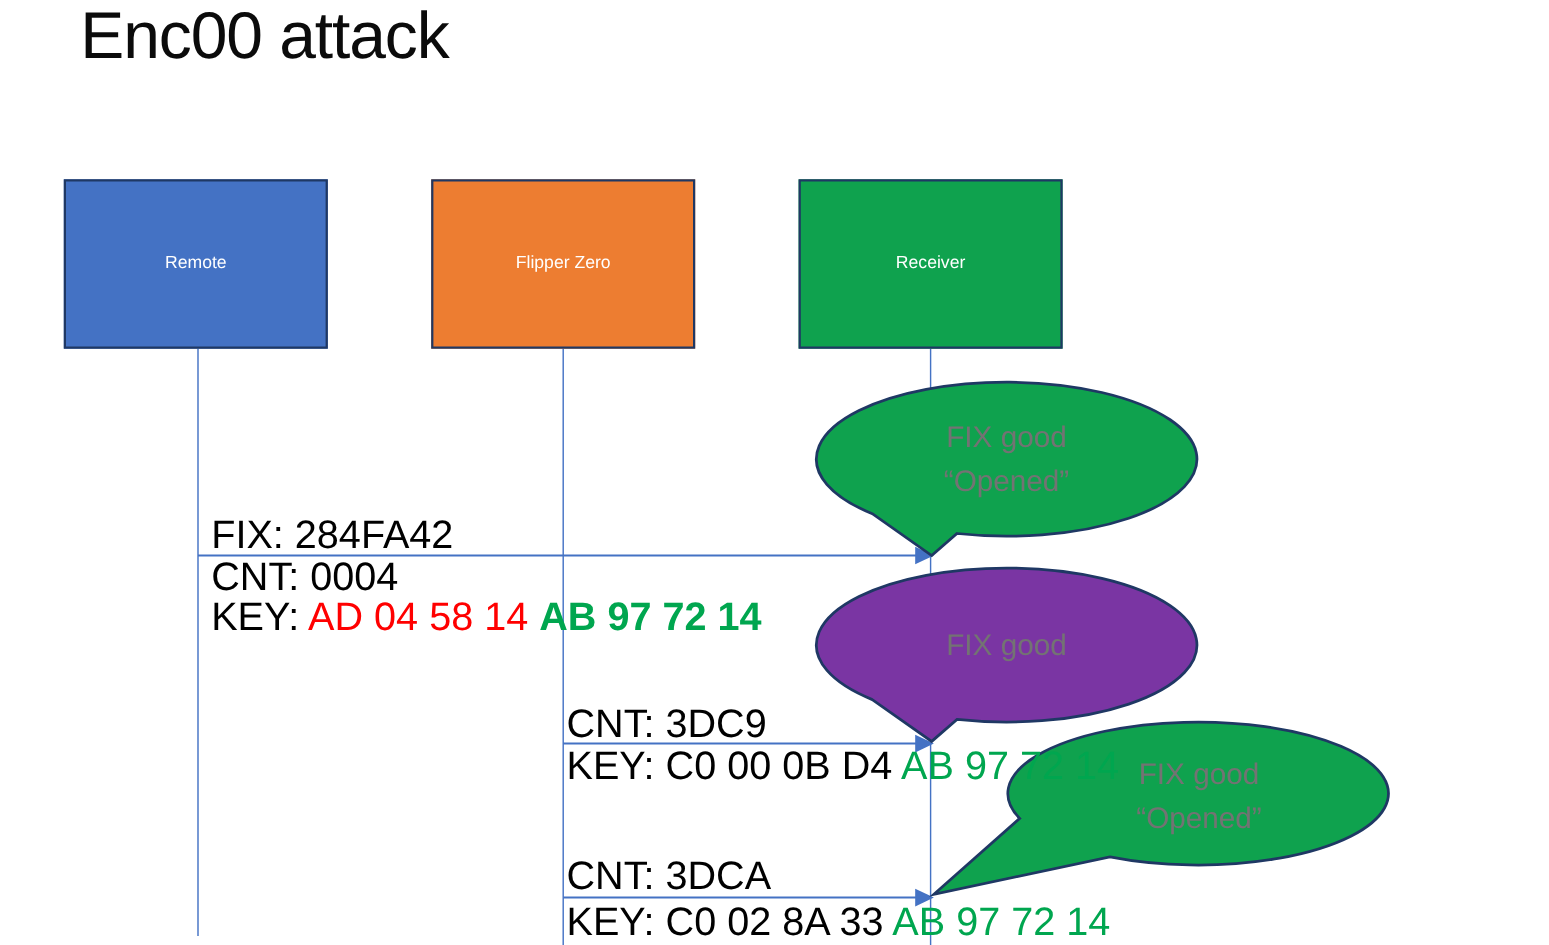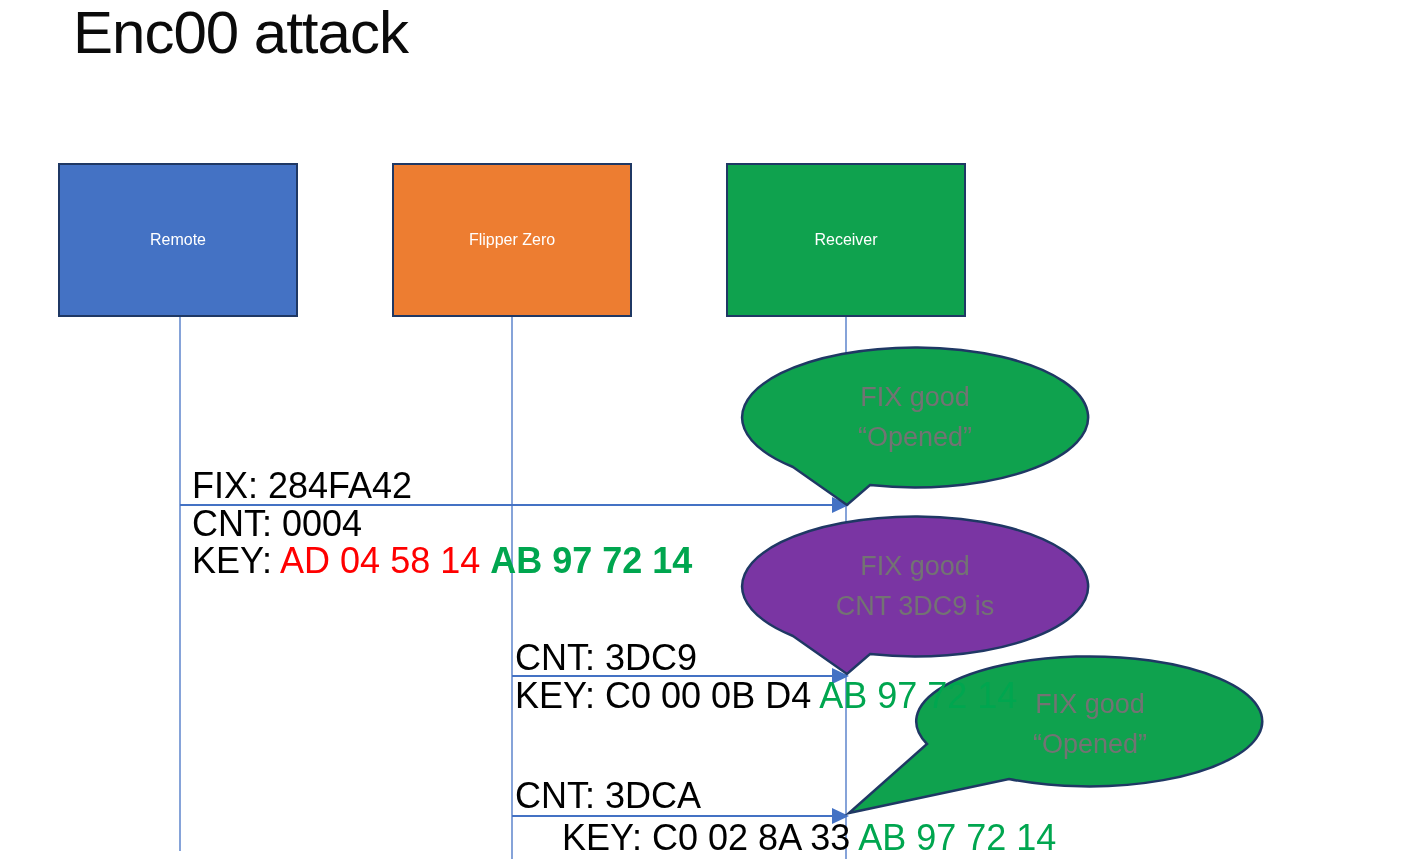--- a/index.html
+++ b/index.html
@@ -31,21 +31,21 @@
   .msg-label{
     position:absolute;z-index:2;font-size:36px;line-height:30px;
     color:var(--black_text);white-space:nowrap;
   }
   #m1-above{left:192px;top:471px;}
   #m1-line2{left:192px;top:509px;}
   #m1-key{left:192px;top:546px;}
   #m2-above{left:515px;top:643px;}
   #m2-key{left:515px;top:681px;}
   #m3-above{left:515px;top:781px;}
-  #m3-key{left:515px;top:823px;margin-left:47px;}
+  #m3-key{left:515px;top:823px;}
 
   .key-red{color:var(--red_text);}
   .key-green{color:var(--green_text);}
   .key-green-bold{color:var(--green_text);font-weight:bold;}
 
   .bubble-text{
     position:absolute;width:346px;height:120px;z-index:3;
     display:flex;flex-direction:column;align-items:center;justify-content:center;
     color:#737373;font-size:27px;line-height:40px;text-align:center;white-space:nowrap;
   }
@@ -97,18 +97,17 @@
 
 <div class="msg-label" id="m3-above">CNT: 3DCA</div>
 <div class="msg-label" id="m3-key"><span>KEY: C0 02 8A 33 </span><span class="key-green">AB 97 72 14</span></div>
 
 <div class="bubble-text" id="bubble1-text">
   <div>FIX good</div>
   <div>“Opened”</div>
 </div>
 <div class="bubble-text" id="bubble2-text">
   <div>FIX good</div>
-  <div>CNT 3DC9 is</div>
 </div>
 <div class="bubble-text" id="bubble3-text">
   <div>FIX good</div>
   <div>“Opened”</div>
 </div>
 
 </body></html>

